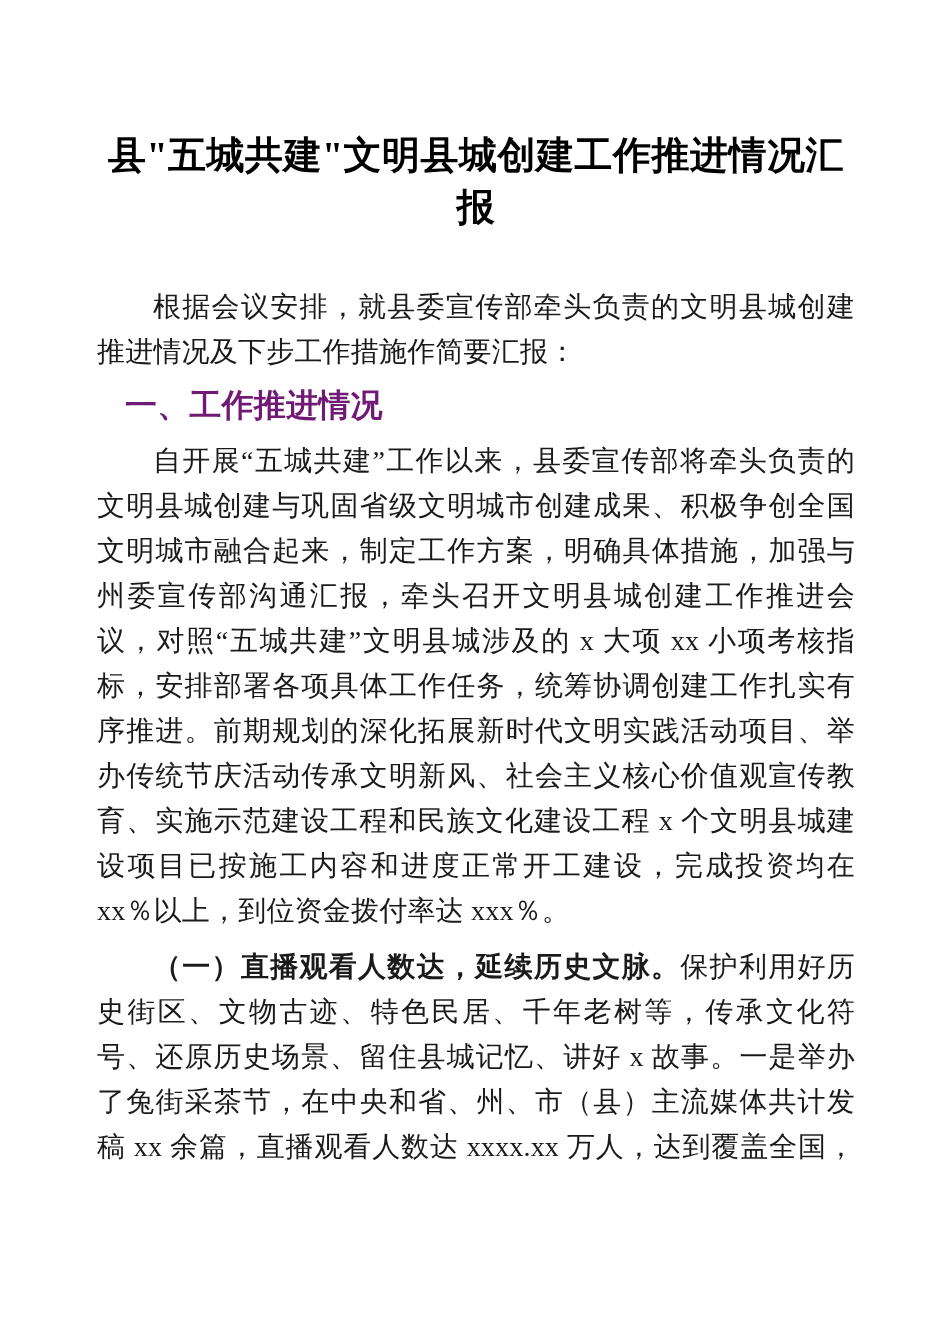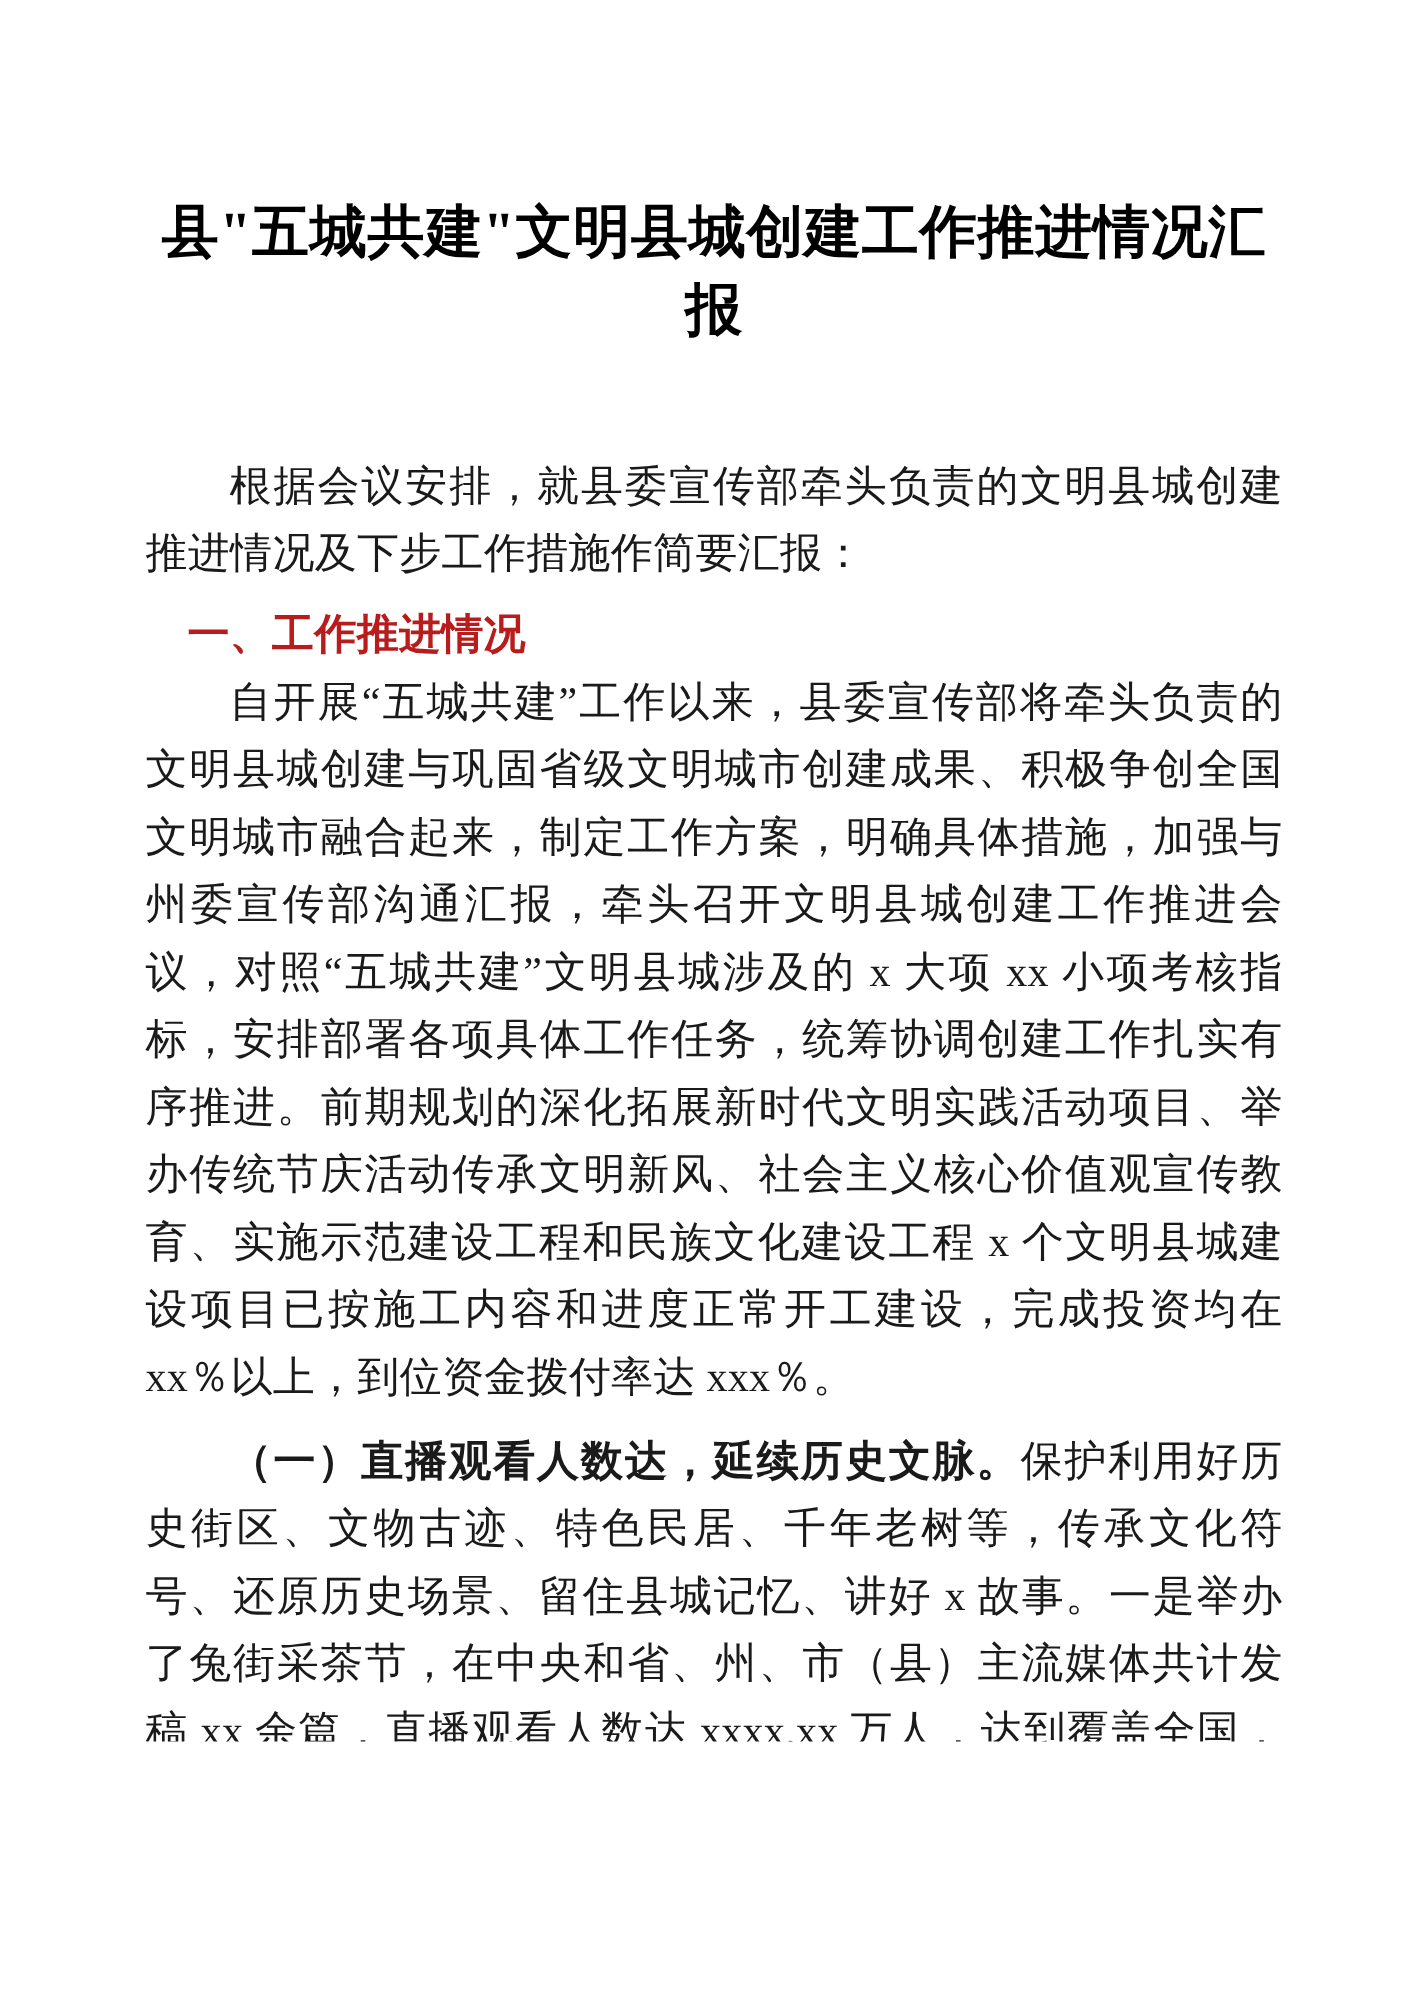--- a/index.html
+++ b/index.html
@@ -45,37 +45,38 @@
     color: #1a1a1a;
     text-align: justify;
     text-align-last: left;
     text-justify: inter-character;
     margin: 0;
     text-indent: 56px;
     letter-spacing: 0.2px;
   }
 
   .para.first-para {
-    margin-top: 69px;
+    margin-top: 51px;
   }
 
   .para.body-para {
+    margin-top: 10px;
   }
 
   .para.sub-para {
     margin-top: 11px;
   }
 
   
   .section-heading {
-    font-family: Liberation Serif, serif;
+    font-family: Liberation Sans, sans-serif;
     font-weight: bold;
-    font-size: 28px;
+    font-size: 32px;
     line-height: 45px;
-    color: #b91c1c;
+    color: #701a75;
     margin: 0;
     margin-top: 9px;
     text-indent: 28px;
     letter-spacing: 0.2px;
   }
 
   
   .lead-in {
     font-weight: bold;
   }

